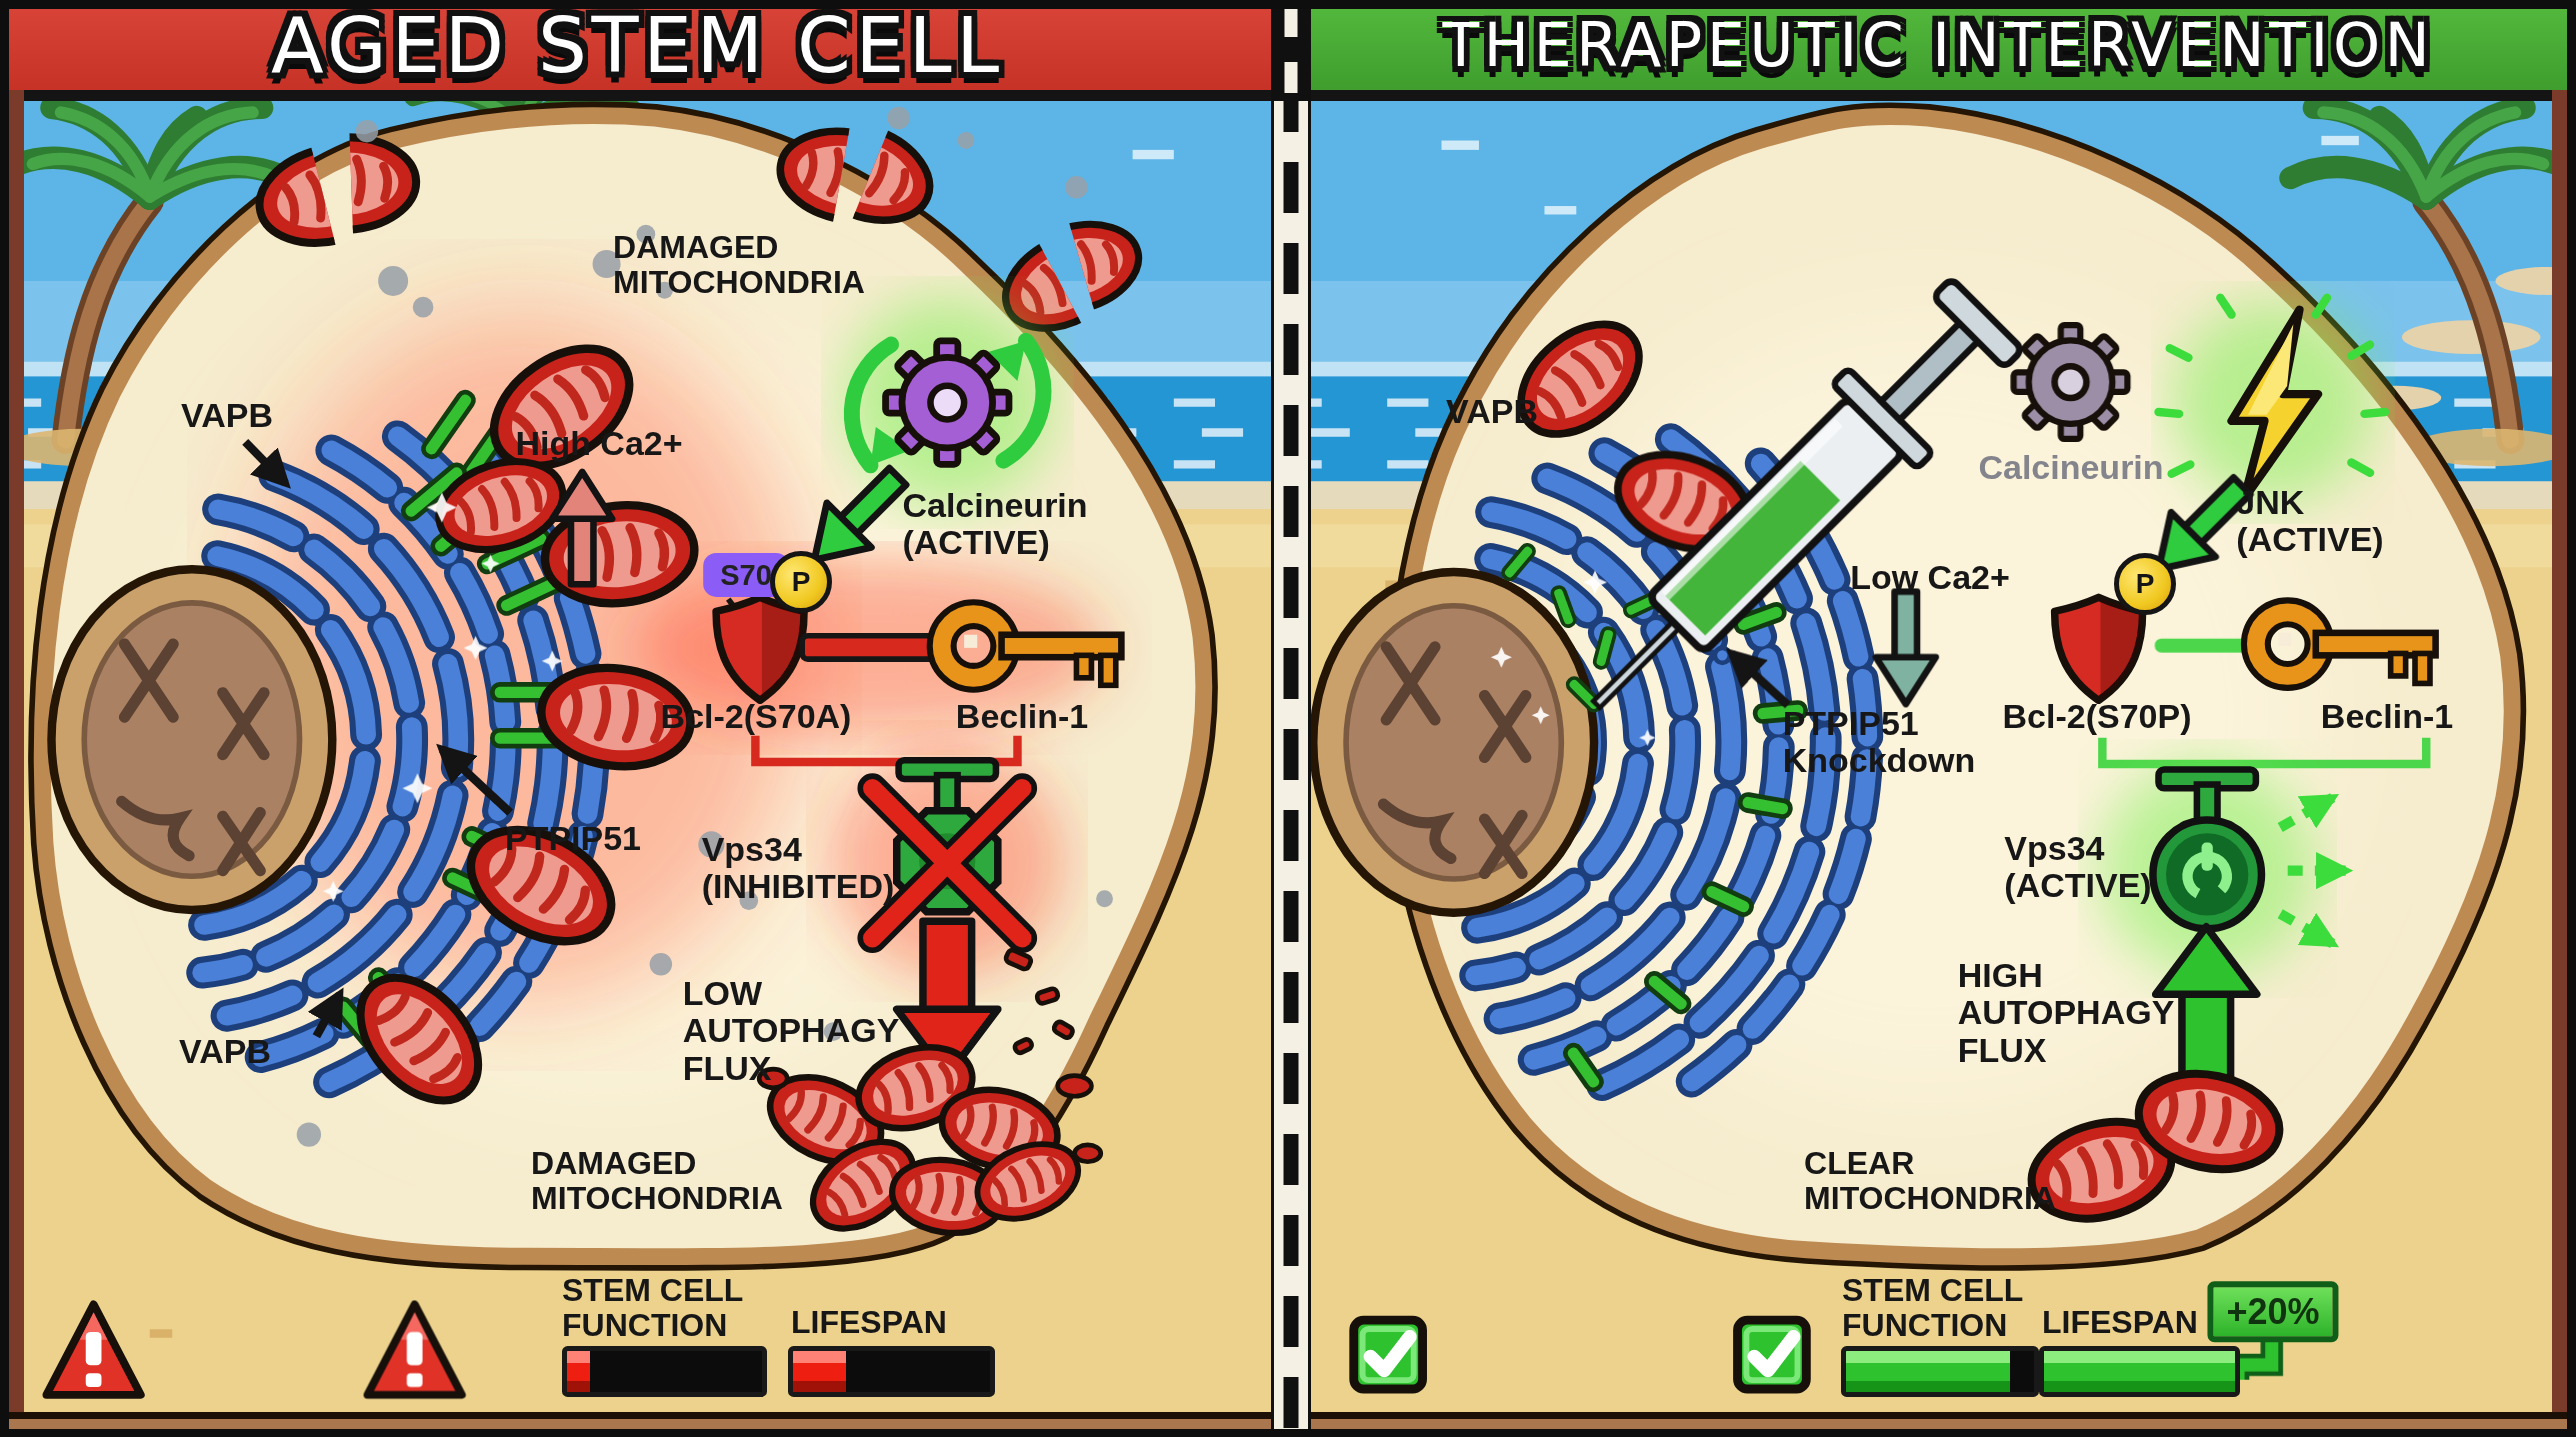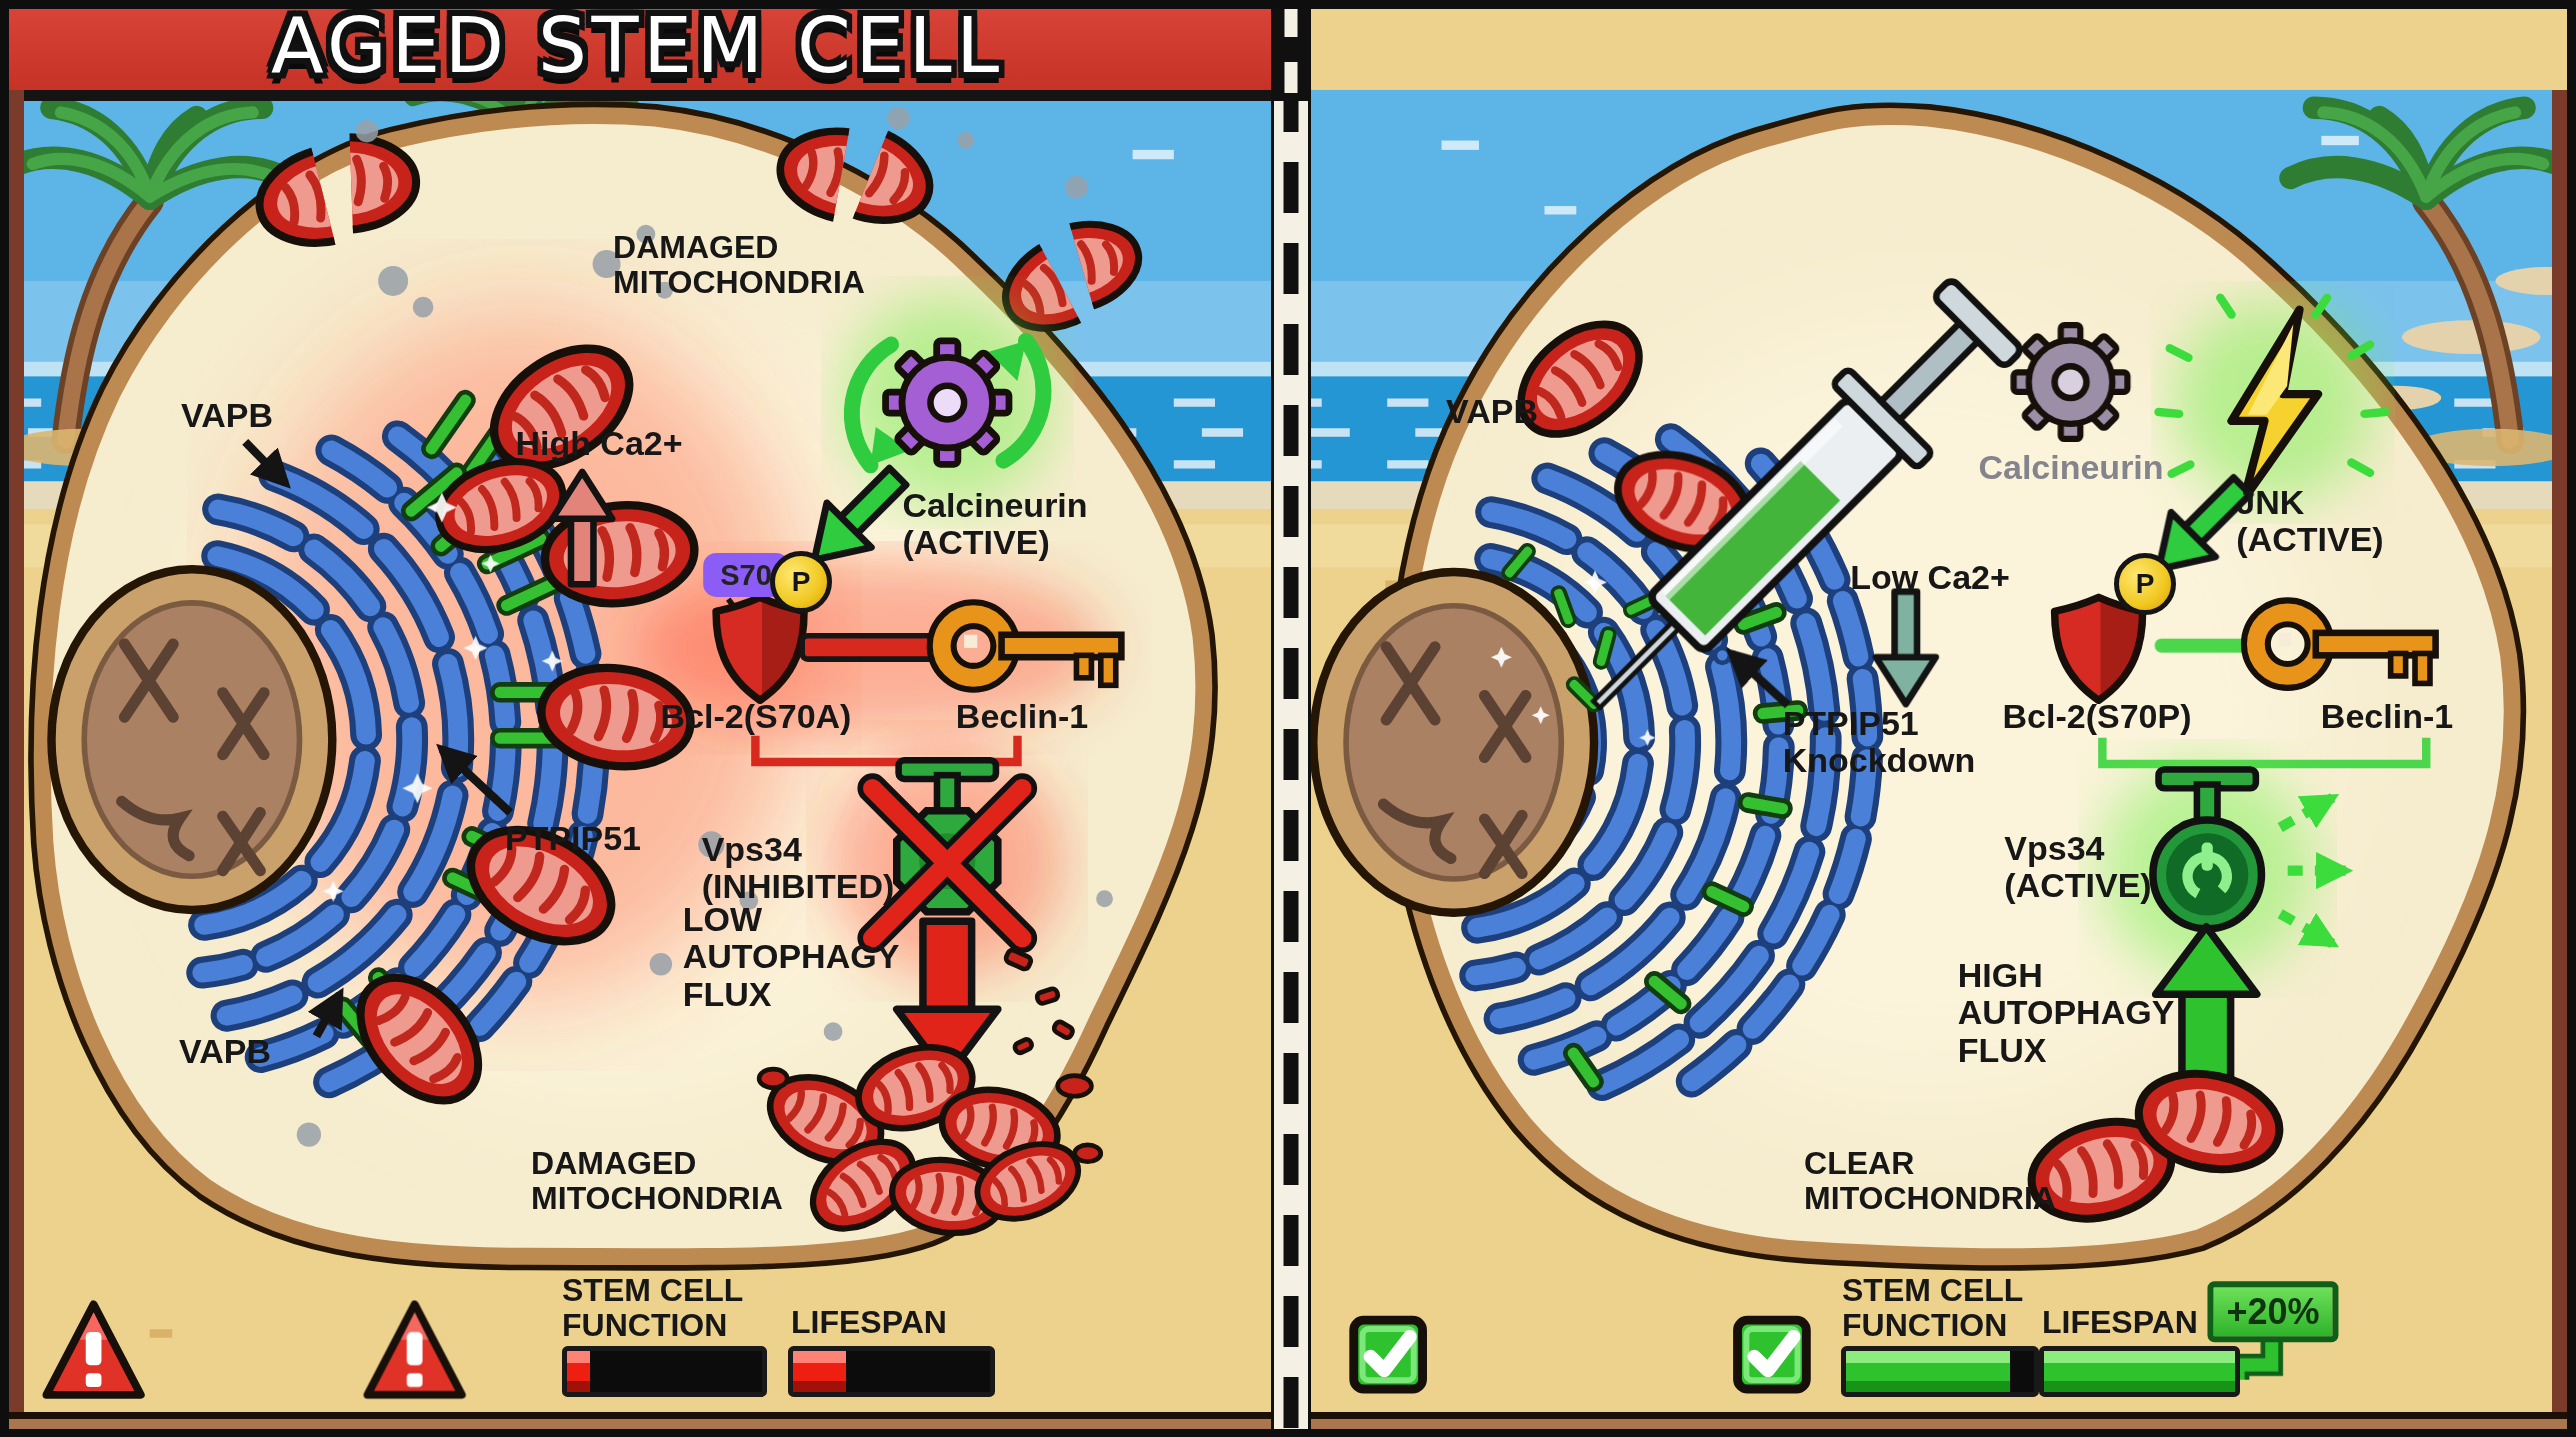--- a/index.html
+++ b/index.html
@@ -538,35 +538,38 @@
 
 <g>
   <path d="M2427,1430 v28 h-36 v16" fill="none" stroke="#0f5f18" stroke-width="24"></path>
   <path d="M2427,1430 v28 h-36 v16" fill="none" stroke="#2ec22e" stroke-width="14"></path>
 </g>
 </svg>
 
 <div class="hdr red">
   <div class="hdr-title">AGED STEM CELL</div>
 </div>
+<div class="hdr green">
+  <div class="hdr-title">THERAPEUTIC INTERVENTION</div>
+</div>
 
 <div class="lbl small" style="left:739px;top:265px">DAMAGED
 MITOCHONDRIA</div>
 <div class="lbl" style="left:227px;top:416px">VAPB</div>
 <div class="lbl" style="left:599px;top:444px">High Ca2+</div>
 <div class="lbl" style="left:995px;top:524px">Calcineurin
 (ACTIVE)</div>
 <div class="tag" style="left:746px;top:575px">S70</div>
 <div class="coin" style="left:801px;top:582px">P</div>
 <div class="lbl" style="left:756px;top:717px">Bcl-2(S70A)</div>
 <div class="lbl" style="left:1022px;top:717px">Beclin-1</div>
 <div class="lbl" style="left:573px;top:839px">PTPIP51</div>
 <div class="lbl" style="left:798px;top:868px">Vps34
 (INHIBITED)</div>
-<div class="lbl" style="left:791px;top:957px">LOW
+<div class="lbl" style="left:791px;top:1031px">LOW
 AUTOPHAGY
 FLUX</div>
 <div class="lbl small" style="left:657px;top:1181px">DAMAGED
 MITOCHONDRIA</div>
 <div class="lbl" style="left:225px;top:1052px">VAPB</div>
 <div class="lbl la small" style="left:562px;top:1308px">STEM CELL
 FUNCTION</div>
 <div class="lbl la small" style="left:791px;top:1323px">LIFESPAN</div>
 
 <div class="bar" style="left:562px;top:1346px;width:195px">

